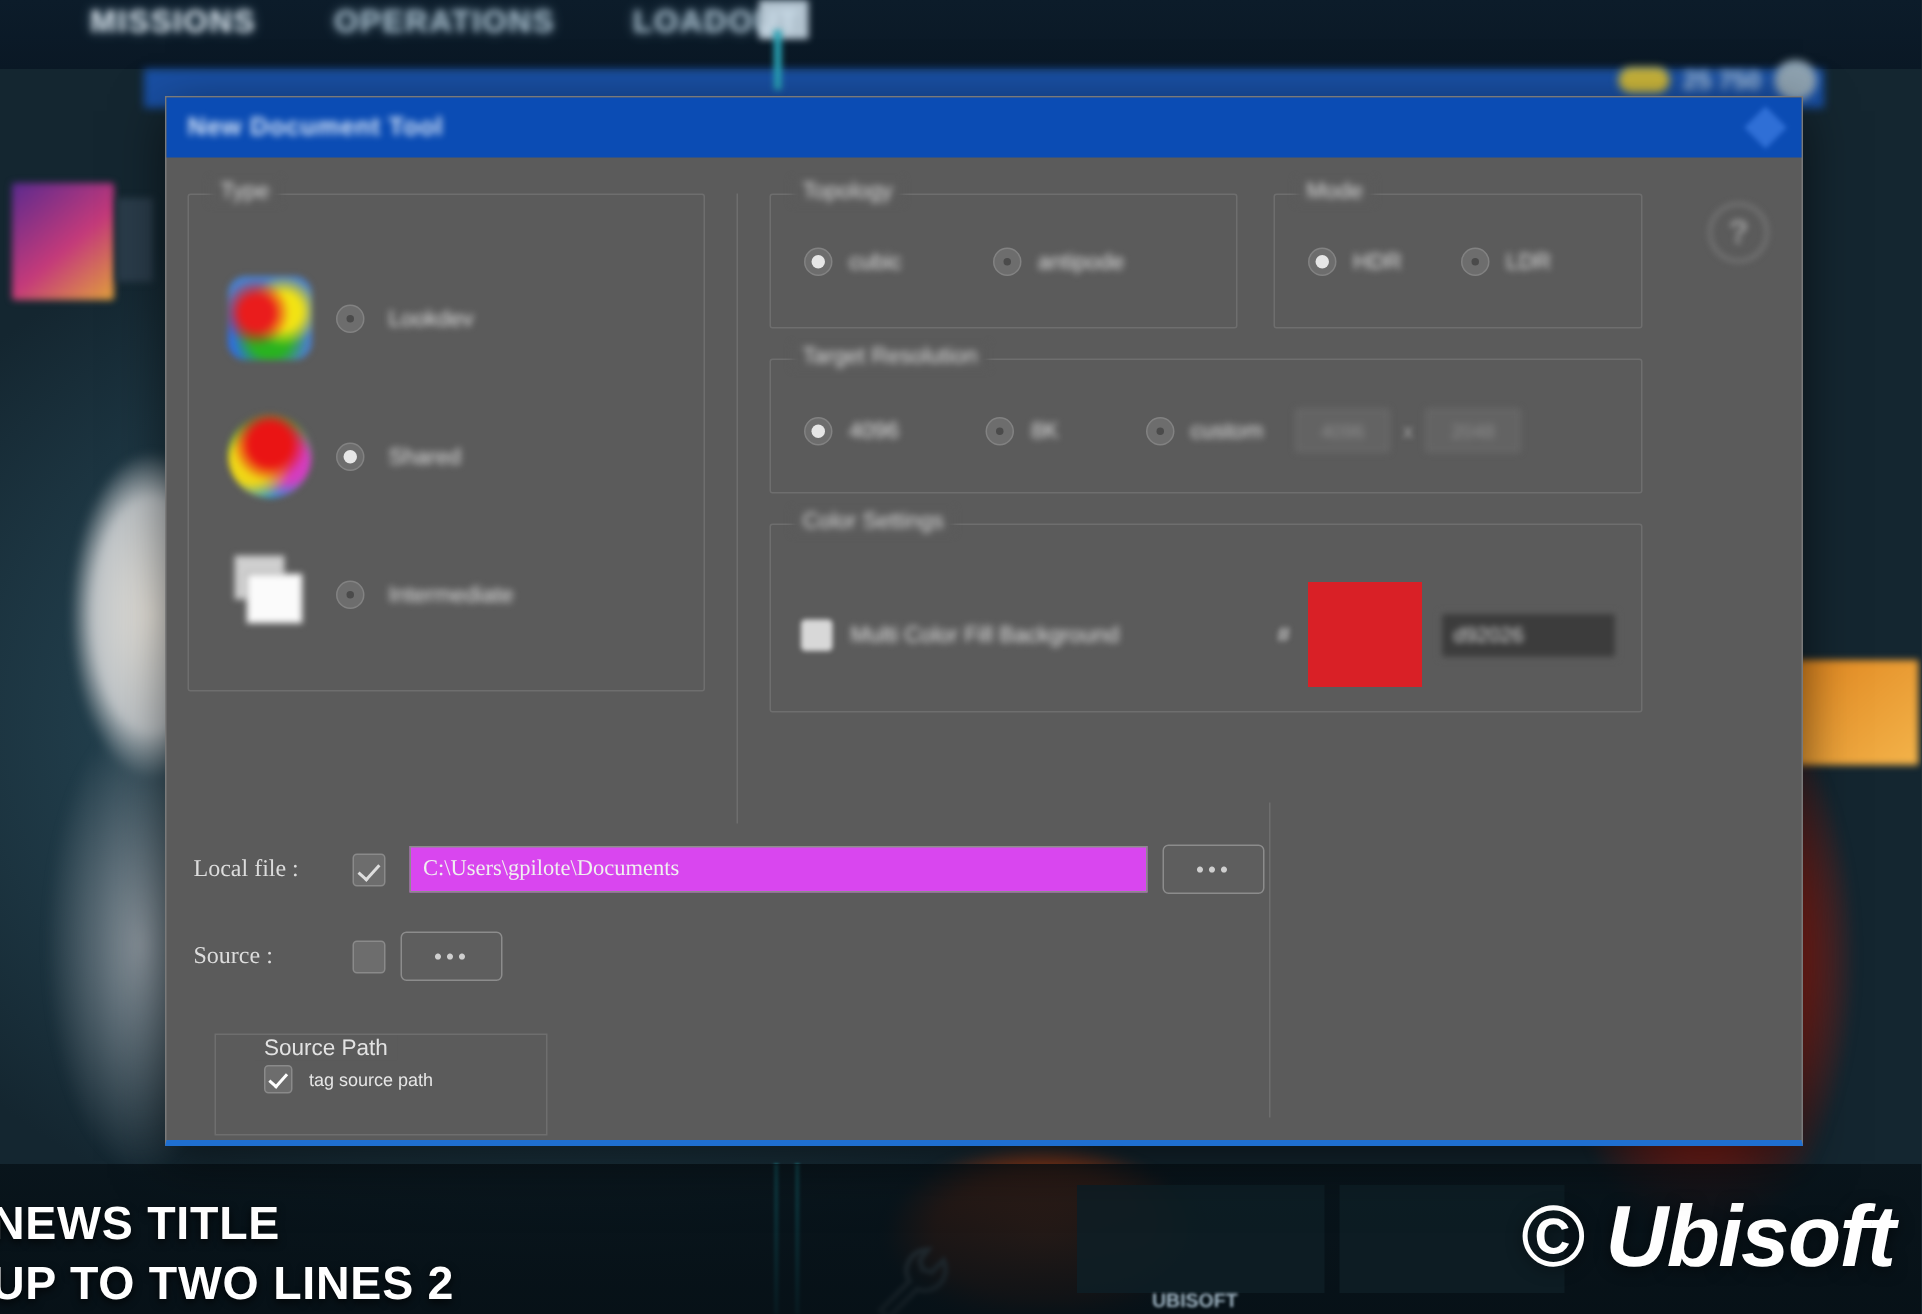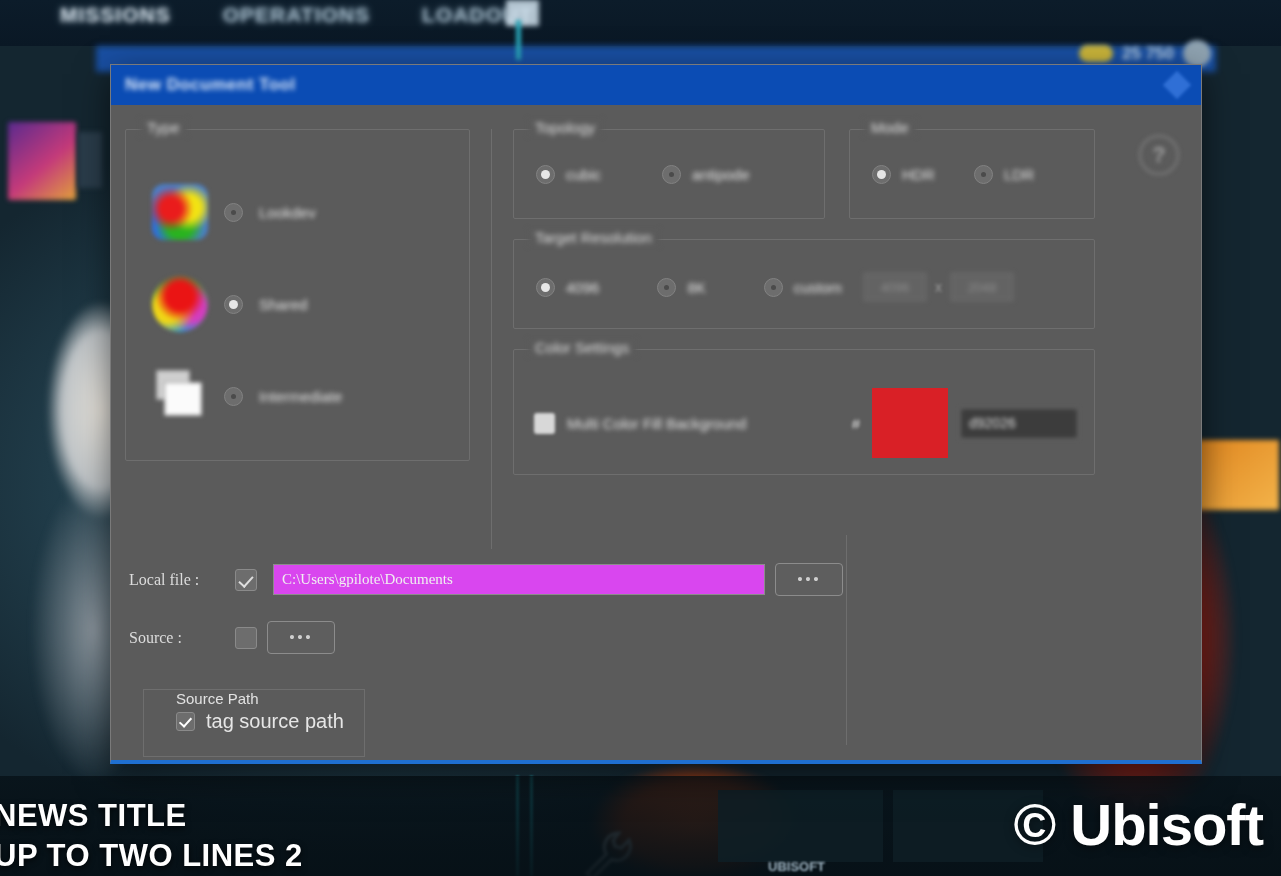--- a/index.html
+++ b/index.html
@@ -113,20 +113,21 @@
     background: rgba(14,30,38,.85);
   }
   .bg-newspanel2 {
     position: absolute; left: 893px; bottom: 14px; width: 150px; height: 72px;
     background: rgba(14,30,38,.85);
   }
   .bg-ubisoft {
     position: absolute; right: 18px; bottom: 18px;
     color: #fff; font-weight: bold; font-size: 58px; letter-spacing: -1px;
     text-shadow: 0 2px 10px rgba(0,0,0,.55);
+    font-style: italic;
   }
   .bg-small-label {
     position: absolute; left: 768px; bottom: 2px;
     color: #9fb4c2; font-size: 13px; font-weight: bold; filter: blur(1.1px);
   }
 
   
   #dialog {
     position: absolute; left: 110px; top: 64px; width: 1092px; height: 700px;
     background: #5b5b5b;
@@ -302,21 +303,21 @@
     border: 1px solid #6e6e6e;
   }
   #source-path .legend2 {
     position: absolute; top: -11px; left: 26px; background: #5b5b5b;
     padding: 0 6px; color: #e2e2e2; font-size: 15px; margin-top: 11px;
   }
   #source-path .sp-row {
     position: absolute; left: 32px; top: 20px;
     display: flex; align-items: center; gap: 11px;
   }
-  .sp-label { color: #e6e6e6; font-size: 20px; }
+  .sp-label { color: #e6e6e6; font-size: 12px; }
 
   
   .btn {
     position: absolute; border-radius: 40px;
     display: flex; align-items: center; justify-content: center;
   }
   #btn-close {
     left: 768px; top: 456px; width: 276px; height: 82px;
     border: 1px solid #9a9a9a; color: #c3c3c3; font-size: 17px;
   }

